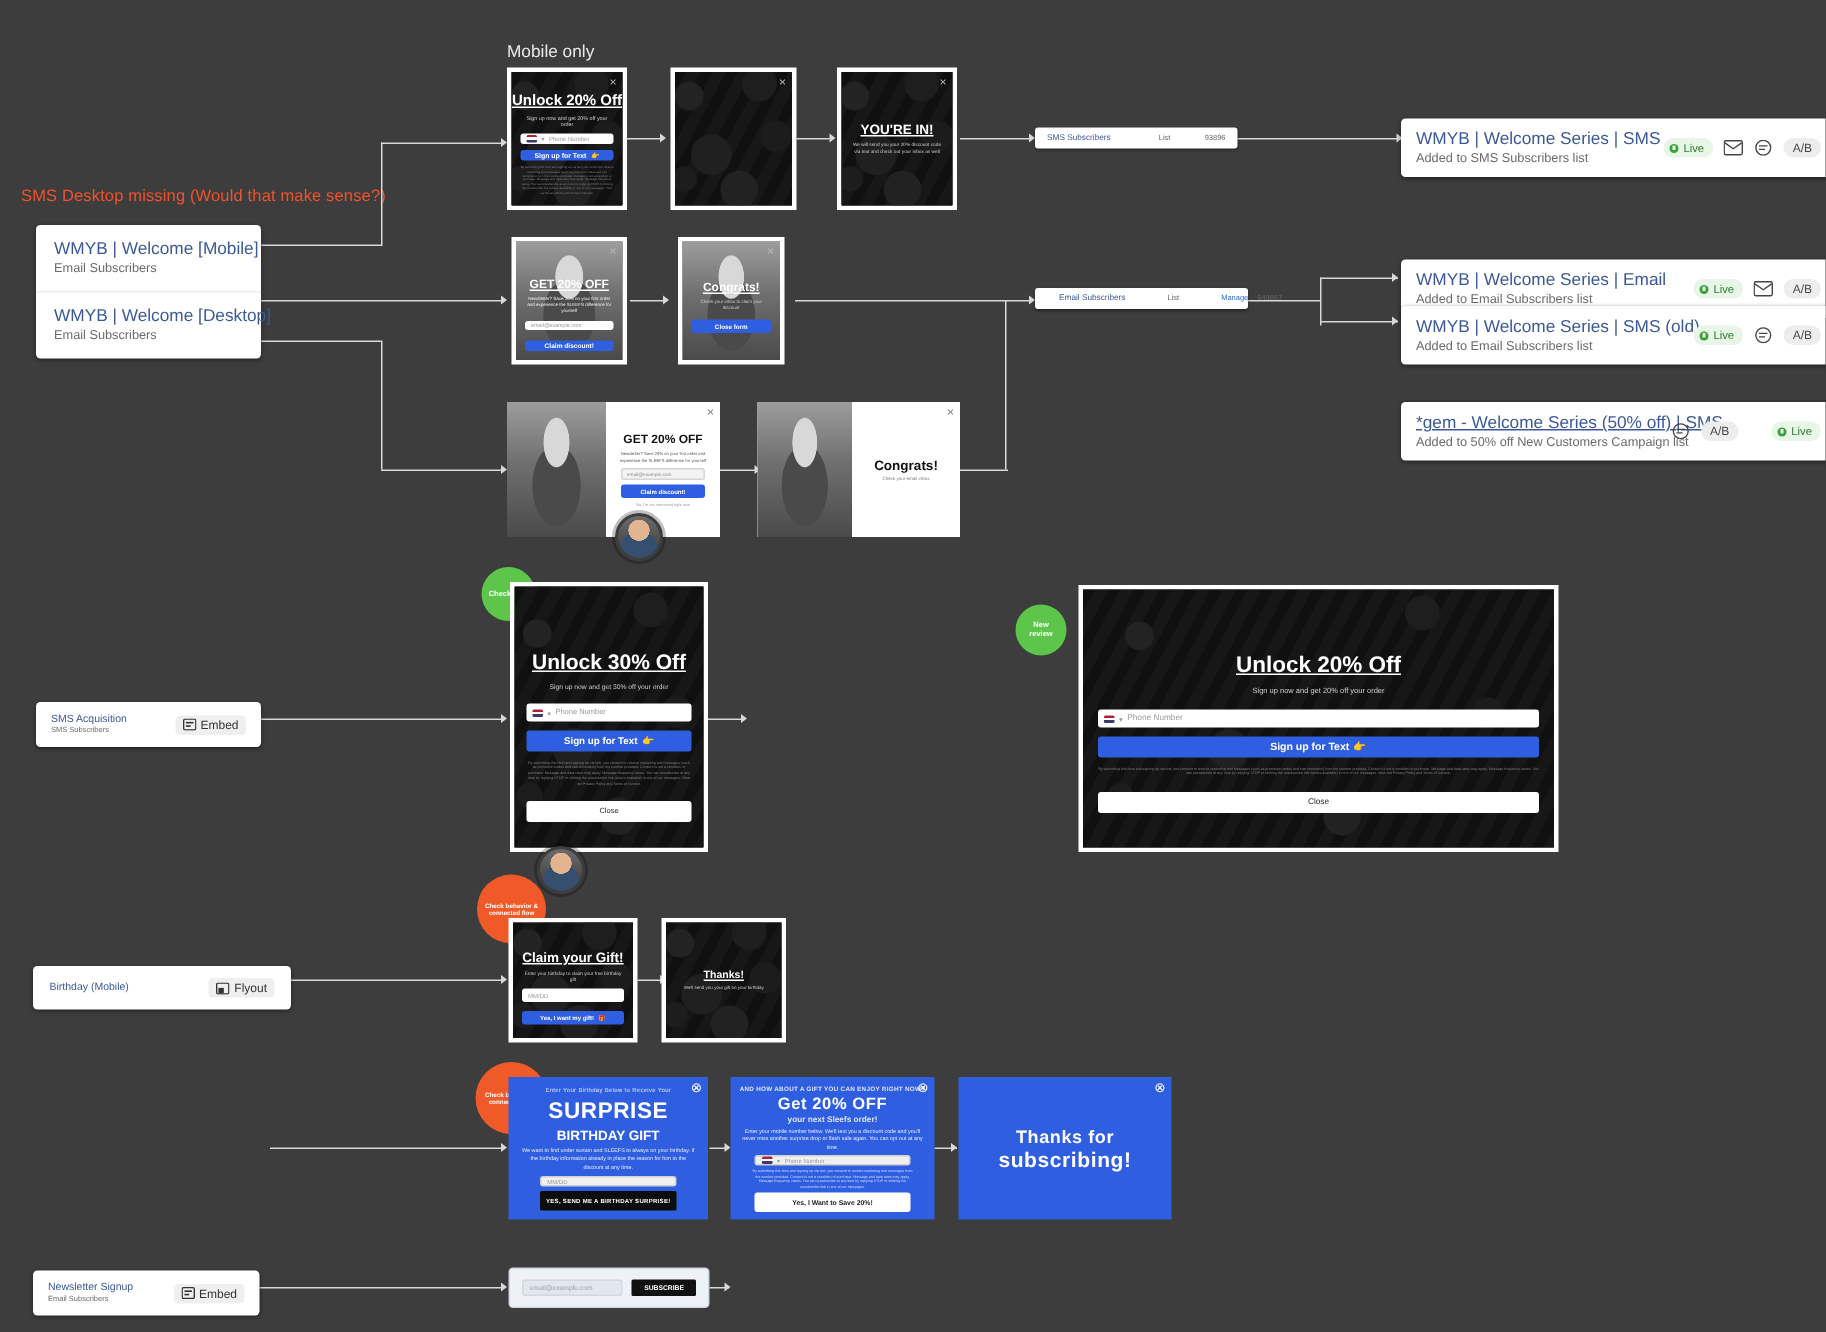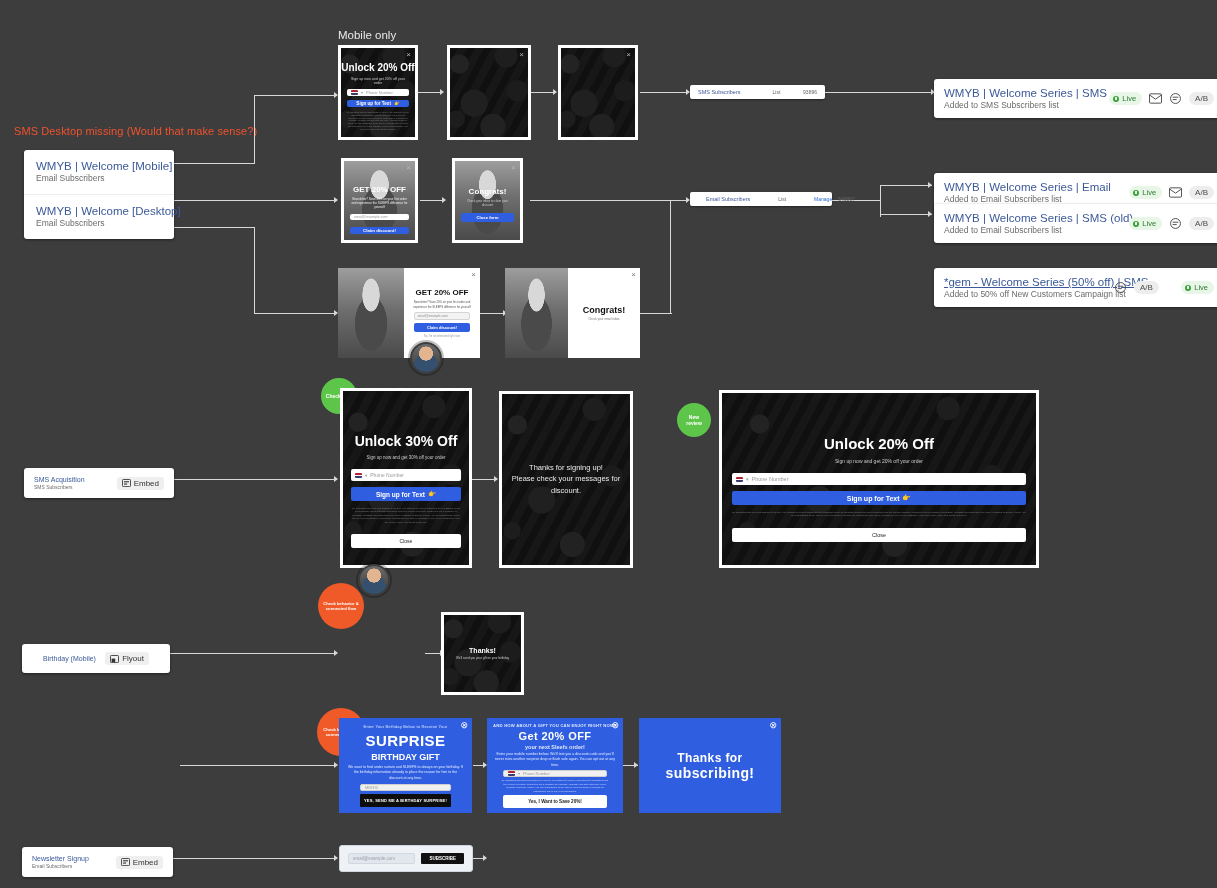--- a/index.html
+++ b/index.html
@@ -97,21 +97,21 @@
       radial-gradient(circle at 8% 80%,  #1d1d1d 0 8px, transparent 9px),
       repeating-linear-gradient(118deg,#101010 0 7px,#171717 7px 15px),
       repeating-linear-gradient(32deg,#0d0d0d 0 9px,#151515 9px 19px);
   }
   .mock-inner { position:absolute; inset:0; display:flex; flex-direction:column;
      align-items:center; justify-content:center; padding:6px; }
   .close-x {
     position:absolute; top:3px; right:4px; color:#b9b9b9;
     font-size:8px; line-height:8px; cursor:pointer;
   }
-  .m-h1 { color:#fff; font-weight:bold; text-align:center; white-space:nowrap; }
+  .m-h1 { color:#fff; font-weight:bold; text-align:center; white-space:nowrap;text-decoration:underline; }
   .m-sub { color:#ccc; text-align:center; }
   .m-field {
     background:#fff; border-radius:2px; width:100%;
     display:flex; align-items:center; gap:3px; padding:0 4px;
     color:#9b9b9b; overflow:hidden;
   }
   .m-btn {
     background:#2f5fe0; color:#fff; font-weight:bold; text-align:center;
     border-radius:2px; width:100%; white-space:nowrap;
     display:flex; align-items:center; justify-content:center; gap:3px;
@@ -269,21 +269,21 @@
         <svg viewBox="0 0 10 9">
             <rect x=".5" y=".5" width="9" height="8" rx="1" fill="none" stroke="#333"></rect>
             <rect x="2.2" y="2.5" width="5.6" height="1.2" fill="#333"></rect>
             <rect x="2.2" y="5" width="3.5" height="1.2" fill="#333"></rect>
           </svg>
       </span>
       <span>Embed</span>
     </div>
   </div>
 
-  <div class="flow-card abs" style="left:22px; top:644px; width:148px; padding:8px 21px;gap:41px;">
+  <div class="flow-card abs" style="left:22px; top:644px; width:172px; padding:8px 11px;gap:41px;">
     <div class="txt">
       <div class="card-title" style="font-size:7px;line-height:9px;">Birthday (Mobile)</div>
     </div>
     <div class="badge-sq">
       <span class="gl">
         <svg viewBox="0 0 10 9">
             <rect x=".5" y=".5" width="9" height="8" rx="1" fill="none" stroke="#333"></rect>
             <rect x="1.8" y="4" width="4" height="4" fill="#333"></rect>
           </svg>
       </span>
@@ -430,20 +430,24 @@
     <div class="close-x">×</div>
   </div>
 
   <div class="mock bordered" style="left:447px; top:45px; width:84px; height:95px;">
     <div class="graffiti"></div>
     <div class="close-x">×</div>
   </div>
 
   <div class="mock bordered" style="left:558px; top:45px; width:80px; height:95px;">
     <div class="graffiti"></div>
+    <div class="mock-inner" style="gap:3px;">
+      <div class="m-h1" style="font-size:9px;">YOU'RE IN!</div>
+      <div class="m-sub" style="font-size:3.2px; line-height:1.5;">We will send you your 20% discount code via text and check out your inbox as well</div>
+    </div>
     <div class="close-x">×</div>
   </div>
 
   <div class="mock bordered" style="left:341px; top:158px; width:77px; height:85px;">
     <div class="photo"></div>
     <div class="mock-inner" style="justify-content:flex-start; padding-top:24px; gap:3px;">
       <div class="m-h1" style="font-size:8px;">GET 20% OFF</div>
       <div class="m-sub" style="font-size:3px; color:#efefef;">Newsletter? Save 20% on your first order and experience the SLEEFS difference for yourself</div>
       <div class="m-field" style="height:9px; font-size:3.6px; margin-top:2px;">
         <span>email@example.com</span>
@@ -511,28 +515,20 @@
       </div>
       <div class="m-btn" style="height:14px; font-size:6.5px;">
         <span>Sign up for Text</span>
         <span>👉</span>
       </div>
       <div class="m-fine" style="font-size:2.4px;">By submitting this form and signing up via text, you consent to receive marketing text messages (such as promotion codes and cart reminders) from the number provided. Consent is not a condition of purchase. Message and data rates may apply. Message frequency varies. You can unsubscribe at any time by replying STOP or clicking the unsubscribe link (where available) in one of our messages. View our Privacy Policy and Terms of Service.</div>
       <div class="m-btn-white" style="font-size:5px; padding:4px 0; margin-top:4px;">Close</div>
     </div>
   </div>
 
-  <div class="mock bordered" style="left:499px; top:391px; width:134px; height:177px;">
-    <div class="graffiti"></div>
-    <div class="mock-inner" style="gap:1px;">
-      <div style="color:#e8e8e8; font-size:7.5px; text-align:center; line-height:1.35;">Thanks for signing up!</div>
-      <div style="color:#e8e8e8; font-size:7.5px; text-align:center; line-height:1.35;">Please check your messages for</div>
-      <div style="color:#e8e8e8; font-size:7.5px; text-align:center; line-height:1.35;">discount.</div>
-    </div>
-  </div>
 
   <div class="badge-round badge-green" style="left:677px; top:403px; width:34px; height:34px;">New review</div>
 
   <div class="mock bordered" style="left:719px; top:390px; width:320px; height:178px;">
     <div class="graffiti"></div>
     <div class="mock-inner" style="justify-content:flex-start; padding-top:42px; gap:6px; padding-left:10px; padding-right:10px;">
       <div class="m-h1" style="font-size:15px;">Unlock 20% Off</div>
       <div class="m-sub" style="font-size:5px;">Sign up now and get 20% off your order</div>
       <div class="m-field" style="height:12px; font-size:5.5px; margin-top:3px;">
         <span class="flagsq"></span>
@@ -544,20 +540,34 @@
         <span>👉</span>
       </div>
       <div class="m-fine" style="font-size:2.4px;">By submitting this form and signing up via text, you consent to receive marketing text messages (such as promotion codes and cart reminders) from the number provided. Consent is not a condition of purchase. Message and data rates may apply. Message frequency varies. You can unsubscribe at any time by replying STOP or clicking the unsubscribe link (where available) in one of our messages. View our Privacy Policy and Terms of Service.</div>
       <div class="m-btn-white" style="font-size:5.5px; padding:4px 0; margin-top:4px;">Close</div>
     </div>
   </div>
 
   <div class="avatar" style="left:358px; top:564px; width:32px; height:32px;"></div>
   <div class="badge-round badge-orange" style="left:318px; top:583px; width:46px; height:46px; font-size:4.2px;">Check behavior &amp; connected flow</div>
 
+  <div class="mock bordered" style="left:339px; top:612px; width:86px; height:83px;">
+    <div class="graffiti"></div>
+    <div class="mock-inner" style="justify-content:flex-start; padding-top:18px; gap:4px;">
+      <div class="m-h1" style="font-size:9px;">Claim your Gift!</div>
+      <div class="m-sub" style="font-size:3.2px;">Enter your birthday to claim your free birthday gift</div>
+      <div class="m-field" style="height:9px; font-size:4px;">
+        <span>MM/DD</span>
+      </div>
+      <div class="m-btn" style="height:9px; font-size:4px; margin-top:2px;">
+        <span>Yes, I want my gift!</span>
+        <span>🎁</span>
+      </div>
+    </div>
+  </div>
 
   <div class="mock bordered" style="left:441px; top:612px; width:83px; height:83px;">
     <div class="graffiti"></div>
     <div class="mock-inner" style="gap:2px;">
       <div class="m-h1" style="font-size:7px;">Thanks!</div>
       <div class="m-sub" style="font-size:3px;">We'll send you your gift on your birthday</div>
     </div>
   </div>
 
   <div class="badge-round badge-orange" style="left:317px; top:708px; width:48px; height:48px; font-size:4.2px;">Check behavior &amp; connected flow</div>

